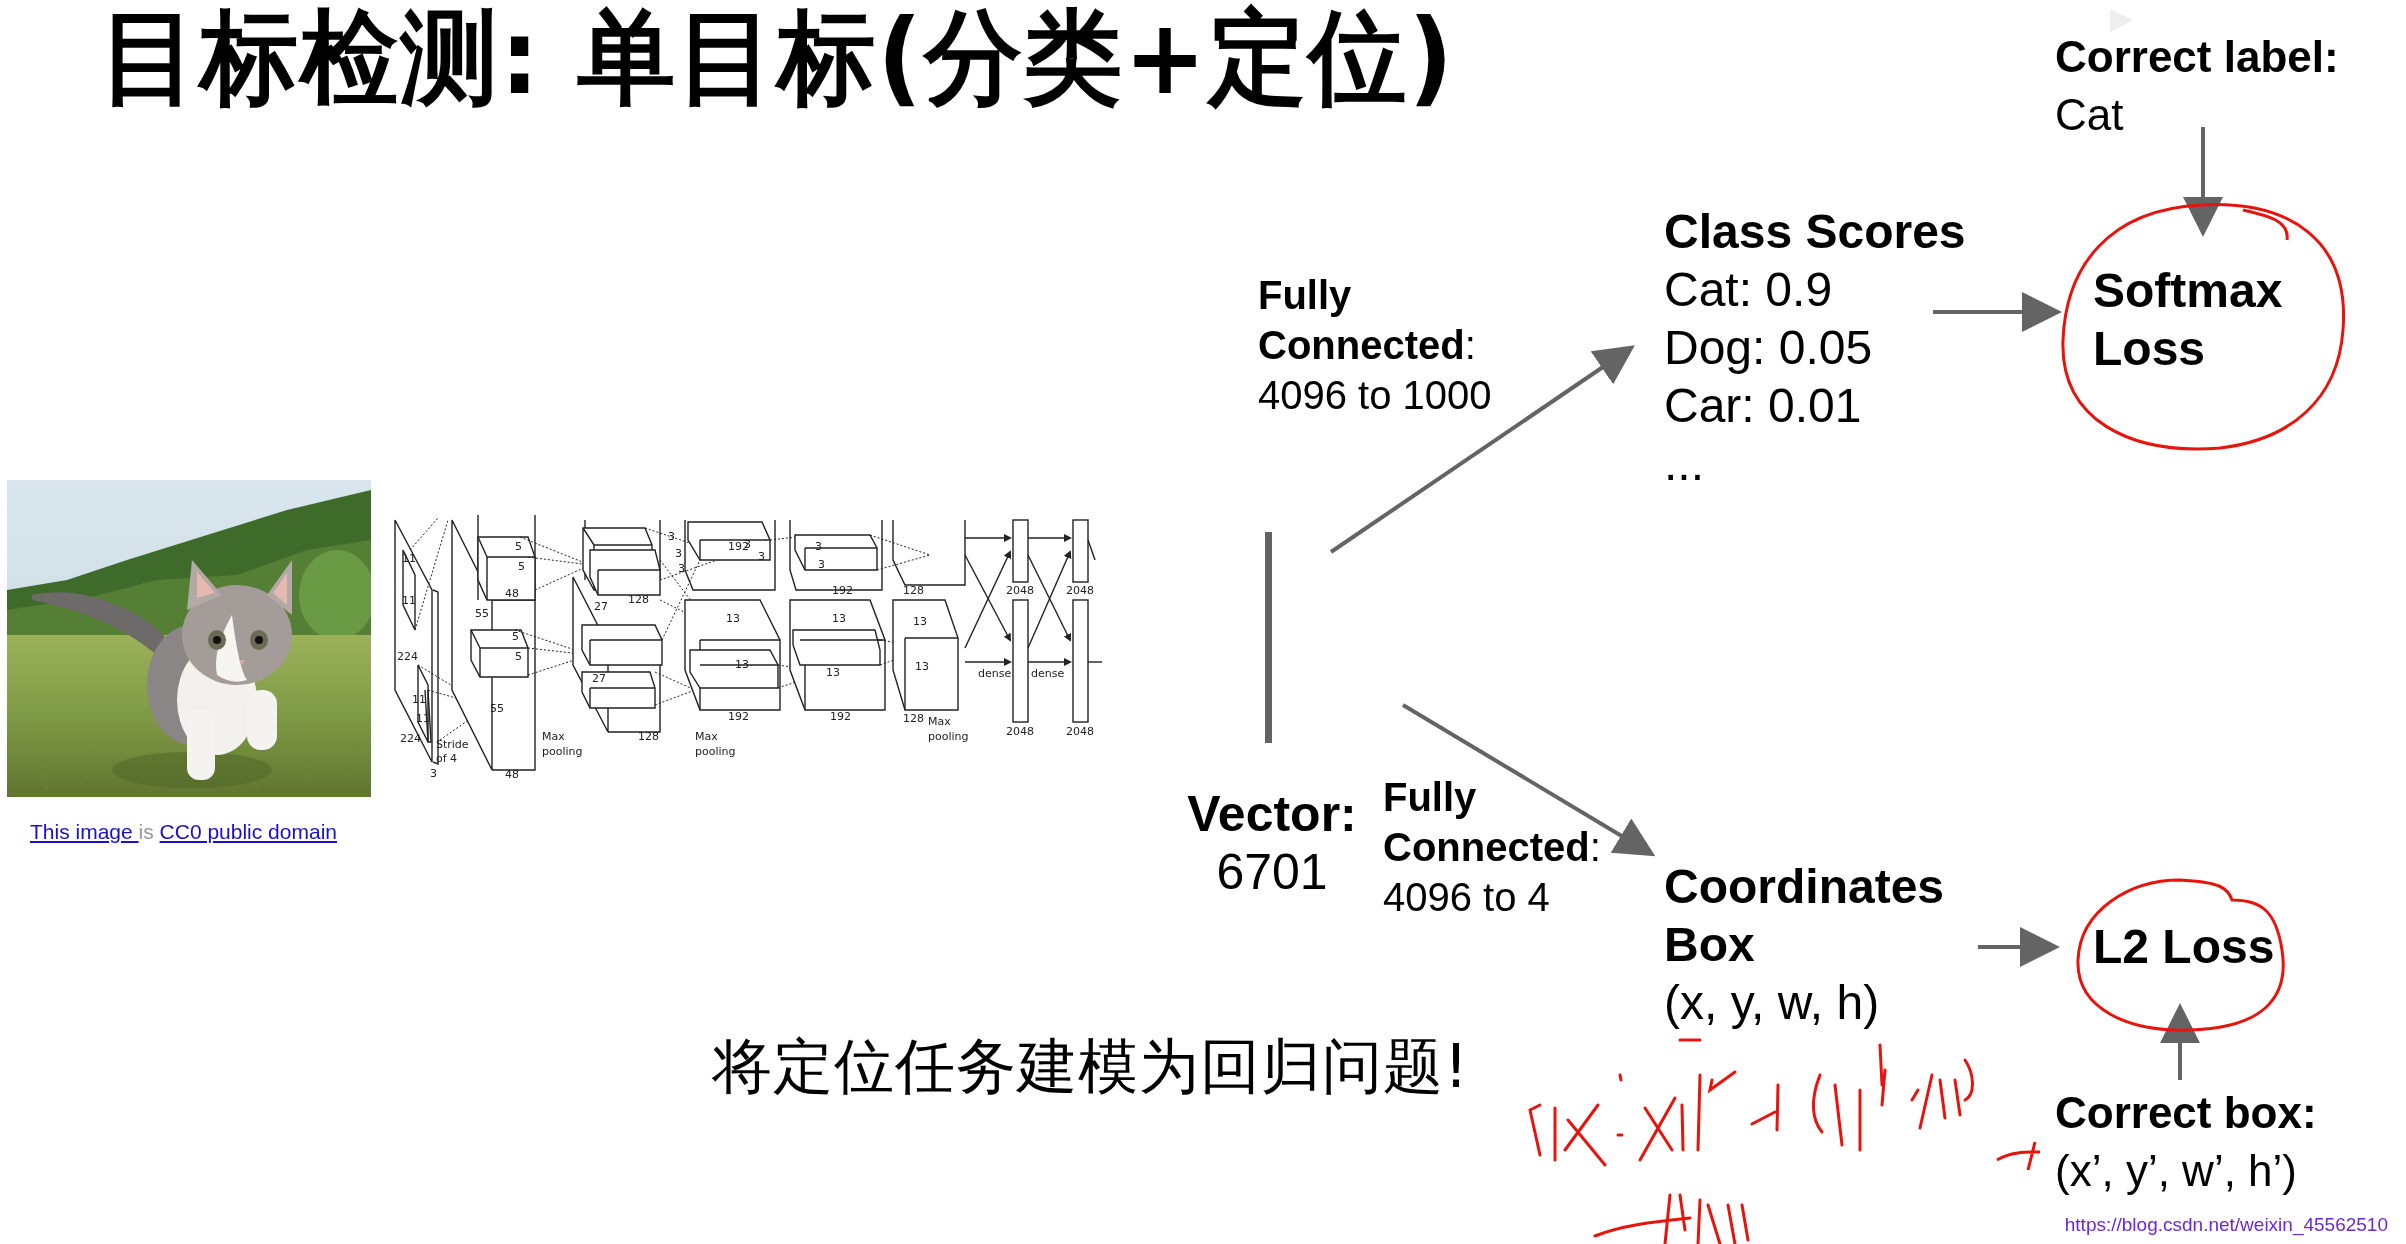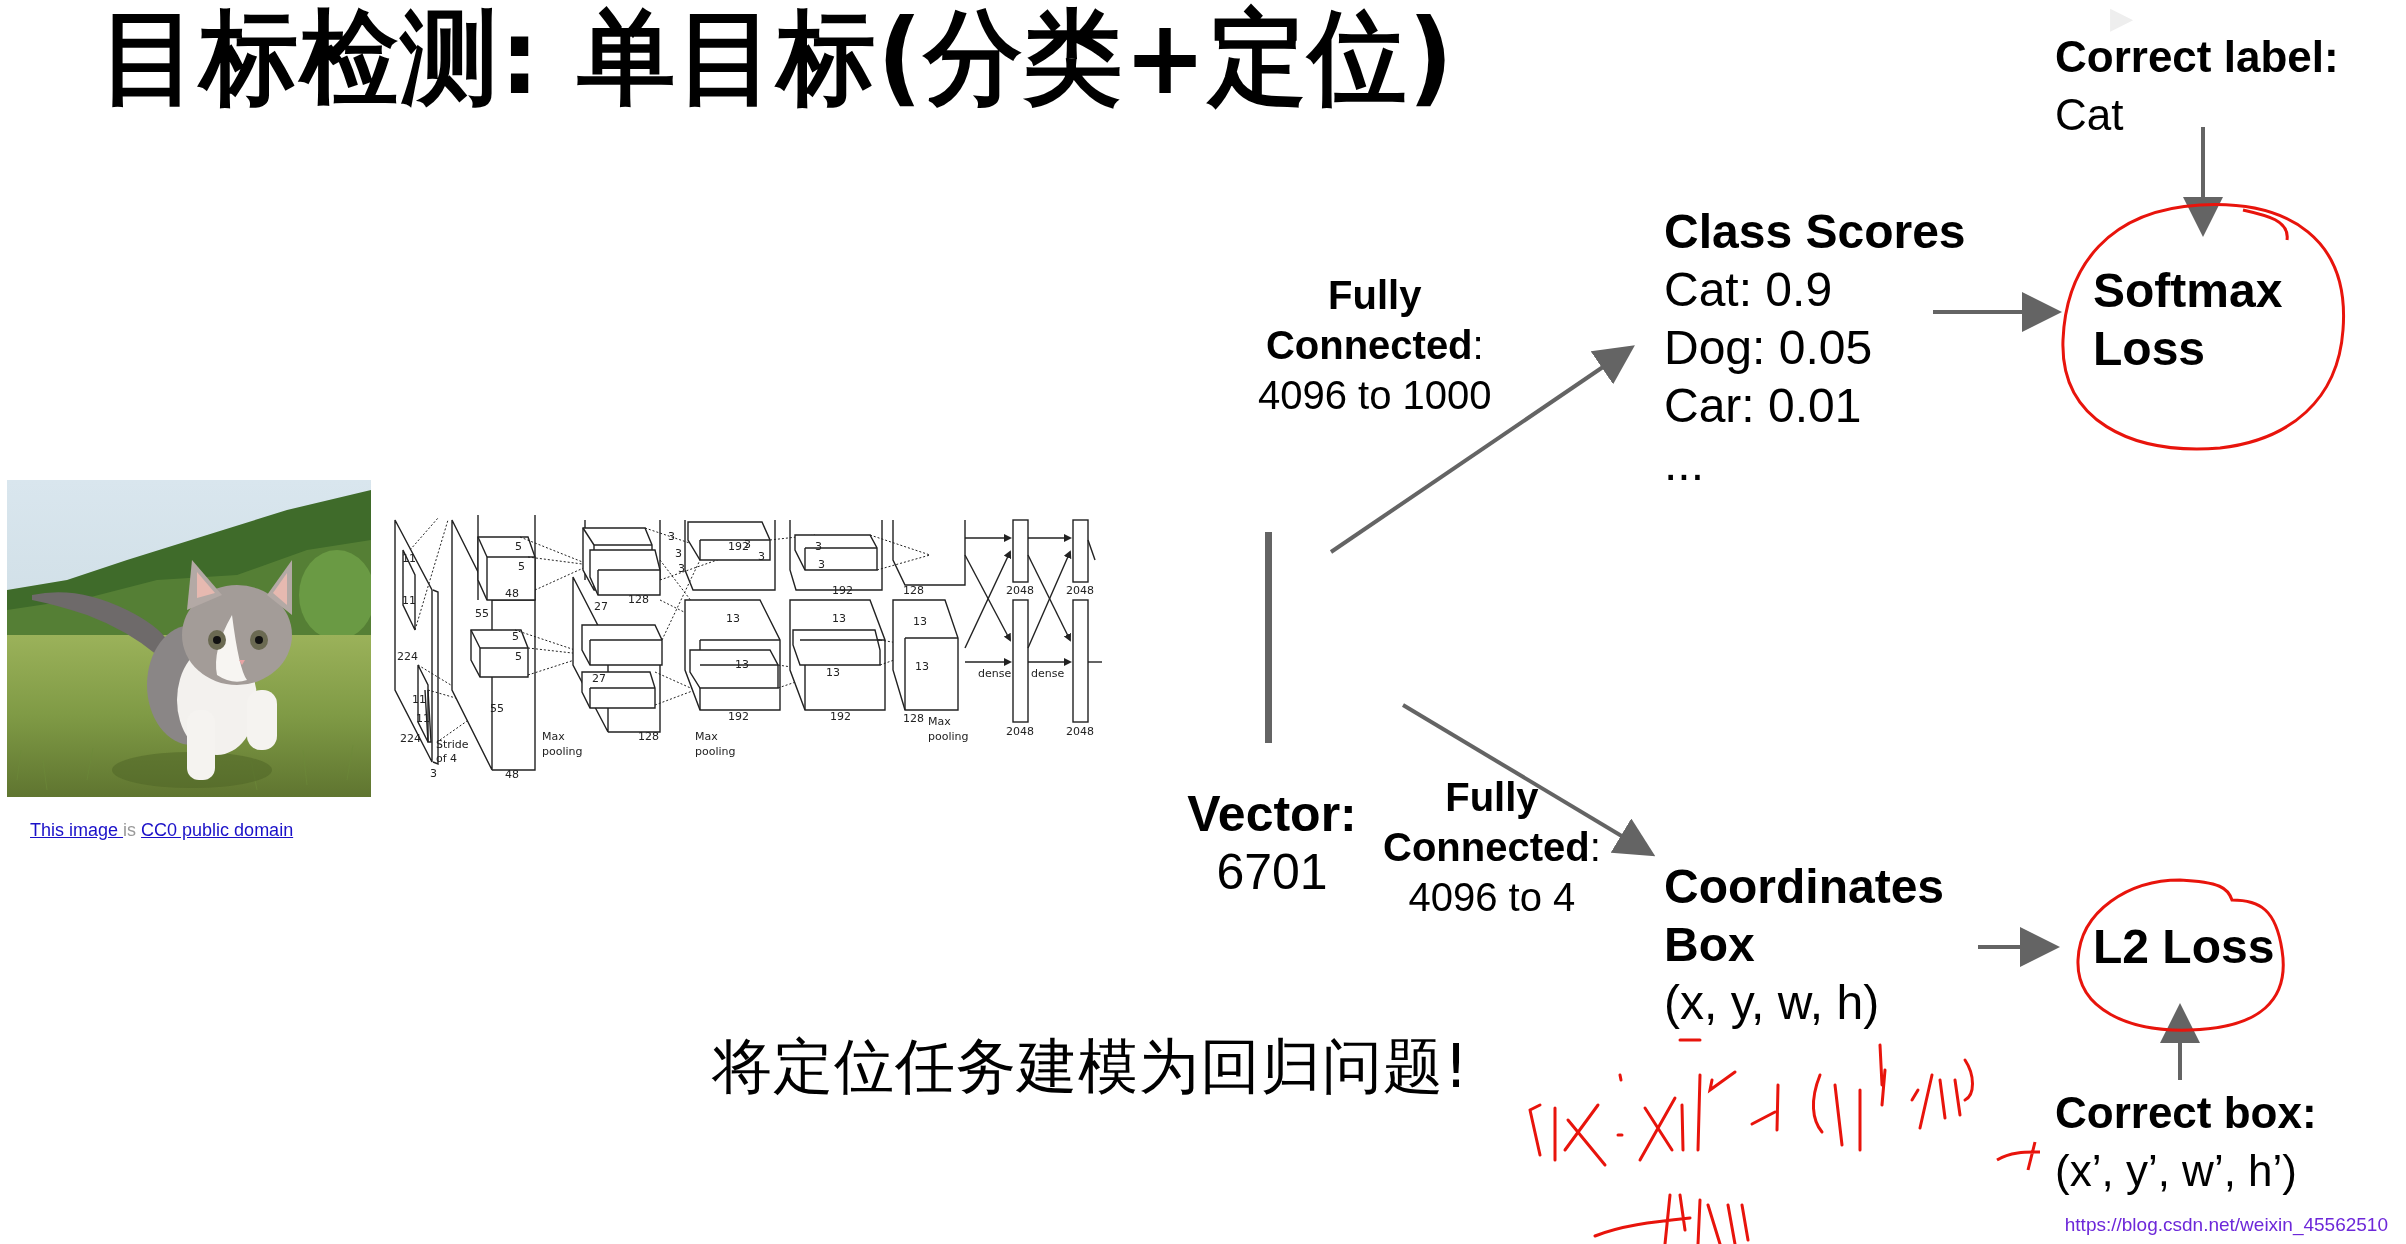--- a/index.html
+++ b/index.html
@@ -4,23 +4,23 @@
 <style>
   html, body { margin: 0; padding: 0; background: #ffffff; }
   body { width: 2406px; height: 1244px; position: relative; overflow: hidden;
          font-family: "Liberation Sans", "DejaVu Sans", sans-serif; color: #000; }
   .abs { position: absolute; }
   .title { left: 100px; top: 0px; font-size: 98px; font-weight: bold; letter-spacing: 2px;
            line-height: 110px; font-family: "DejaVu Sans", sans-serif; transform: scaleY(1.05); transform-origin: top left; }
   .bold { font-weight: bold; }
   .t44 { font-size: 44px; line-height: 50px; }
   .t48 { font-size: 48px; line-height: 58px; }
-  .t40 { font-size: 40px; line-height: 50px; text-align: center; }
+  .t40 { font-size: 40px; line-height: 50px; }
   .cat-photo { left: 7px; top: 480px; width: 364px; height: 317px; overflow: hidden; }
-  .credit { left: 30px; top: 820px; font-size: 18px; }
+  .credit { left: 30px; top: 820px; font-size: 21px; }
   .credit a { color: #1a10c8; text-decoration: underline; }
   .credit .is { color: #999; }
   .zh { left: 712px; top: 1027px; font-size: 60px; font-family: "DejaVu Sans", sans-serif; letter-spacing: 1px; }
   .watermark { right: 18px; bottom: 8px; font-size: 19px; color: #6d28d9; }
   .top-wm { left: 2110px; top: 0px; font-size: 30px; color: #eeeeee; }
   svg.overlay { position: absolute; left: 0; top: 0; }
 </style>
 </head>
 <body>
 

